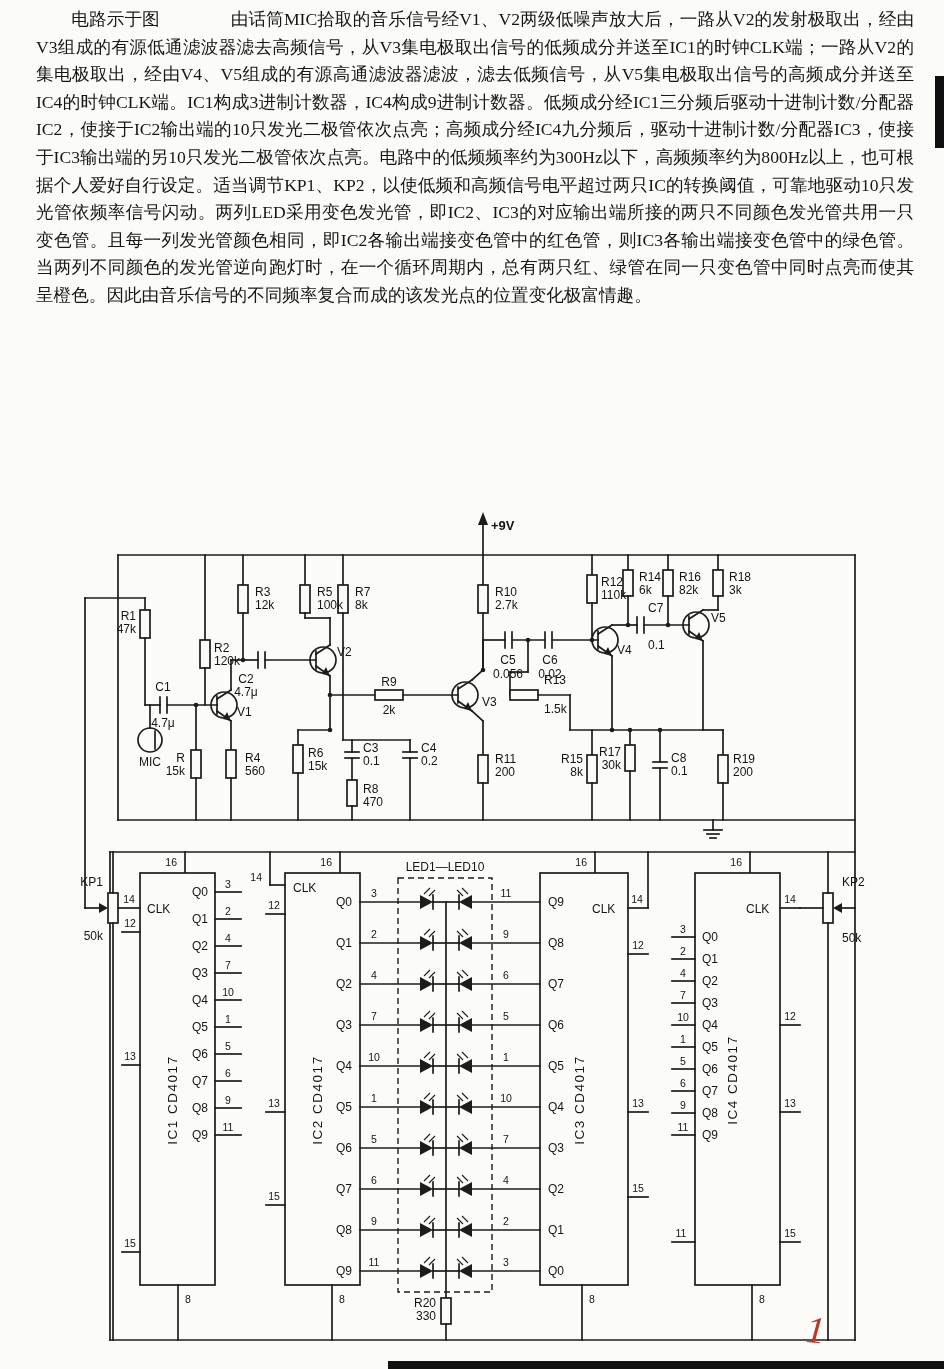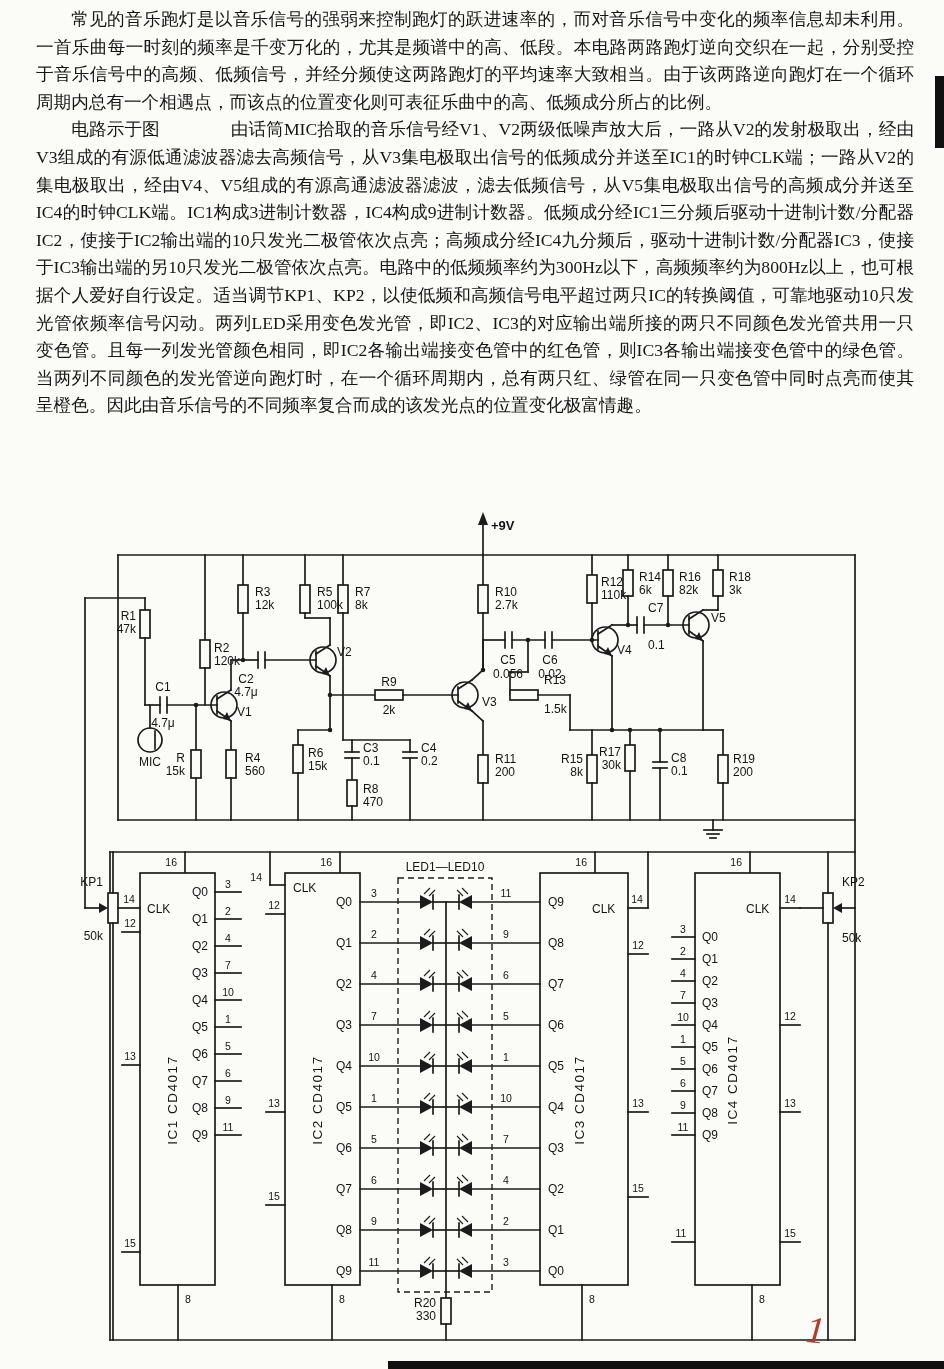--- a/index.html
+++ b/index.html
@@ -24,21 +24,20 @@
          transform:rotate(5deg);}
   .strip{position:absolute;left:388px;top:1361px;width:556px;height:8px;background:#101010;}
   .edge{position:absolute;left:935px;top:76px;width:9px;height:72px;background:#101010;}
 </style>
 </head>
 <body>
 
 <div class="page">
 
   <div class="textblock">
-    <p class="para">常见的音乐跑灯是以音乐信号的强弱来控制跑灯的跃进速率的，而对音乐信号中变化的频率信息却未利用。一首乐曲每一时刻的频率是千变万化的，尤其是频谱中的高、低段。本电路两路跑灯逆向交织在一起，分别受控于音乐信号中的高频、低频信号，并经分频使这两路跑灯的平均速率大致相当。由于该两路逆向跑灯在一个循环周期内总有一个相遇点，而该点的位置变化则可表征乐曲中的高、低频成分所占的比例。</p>
     <p class="para">电路示于图　　　　由话筒MIC拾取的音乐信号经V1、V2两级低噪声放大后，一路从V2的发射极取出，经由V3组成的有源低通滤波器滤去高频信号，从V3集电极取出信号的低频成分并送至IC1的时钟CLK端；一路从V2的集电极取出，经由V4、V5组成的有源高通滤波器滤波，滤去低频信号，从V5集电极取出信号的高频成分并送至IC4的时钟CLK端。IC1构成3进制计数器，IC4构成9进制计数器。低频成分经IC1三分频后驱动十进制计数/分配器IC2，使接于IC2输出端的10只发光二极管依次点亮；高频成分经IC4九分频后，驱动十进制计数/分配器IC3，使接于IC3输出端的另10只发光二极管依次点亮。电路中的低频频率约为300Hz以下，高频频率约为800Hz以上，也可根据个人爱好自行设定。适当调节KP1、KP2，以使低频和高频信号电平超过两只IC的转换阈值，可靠地驱动10只发光管依频率信号闪动。两列LED采用变色发光管，即IC2、IC3的对应输出端所接的两只不同颜色发光管共用一只变色管。且每一列发光管颜色相同，即IC2各输出端接变色管中的红色管，则IC3各输出端接变色管中的绿色管。当两列不同颜色的发光管逆向跑灯时，在一个循环周期内，总有两只红、绿管在同一只变色管中同时点亮而使其呈橙色。因此由音乐信号的不同频率复合而成的该发光点的位置变化极富情趣。</p>
   </div>
 
   <svg class="schem" width="944" height="869" viewBox="0 0 944 869">
 
     <g>
       <line class="w" x1="118" y1="55" x2="855" y2="55"></line>
       <line class="w" x1="855" y1="55" x2="855" y2="840"></line>
       <line class="w" x1="118" y1="55" x2="118" y2="320"></line>
       <line class="w" x1="118" y1="320" x2="855" y2="320"></line>

